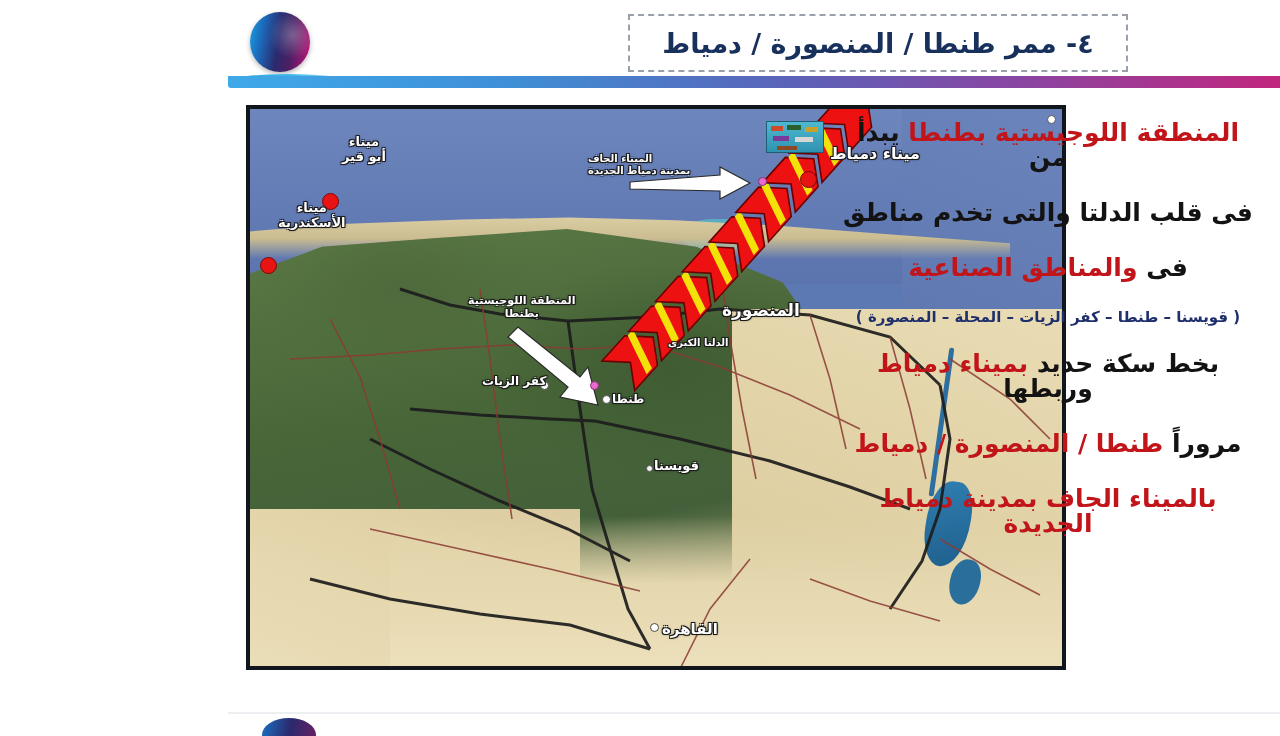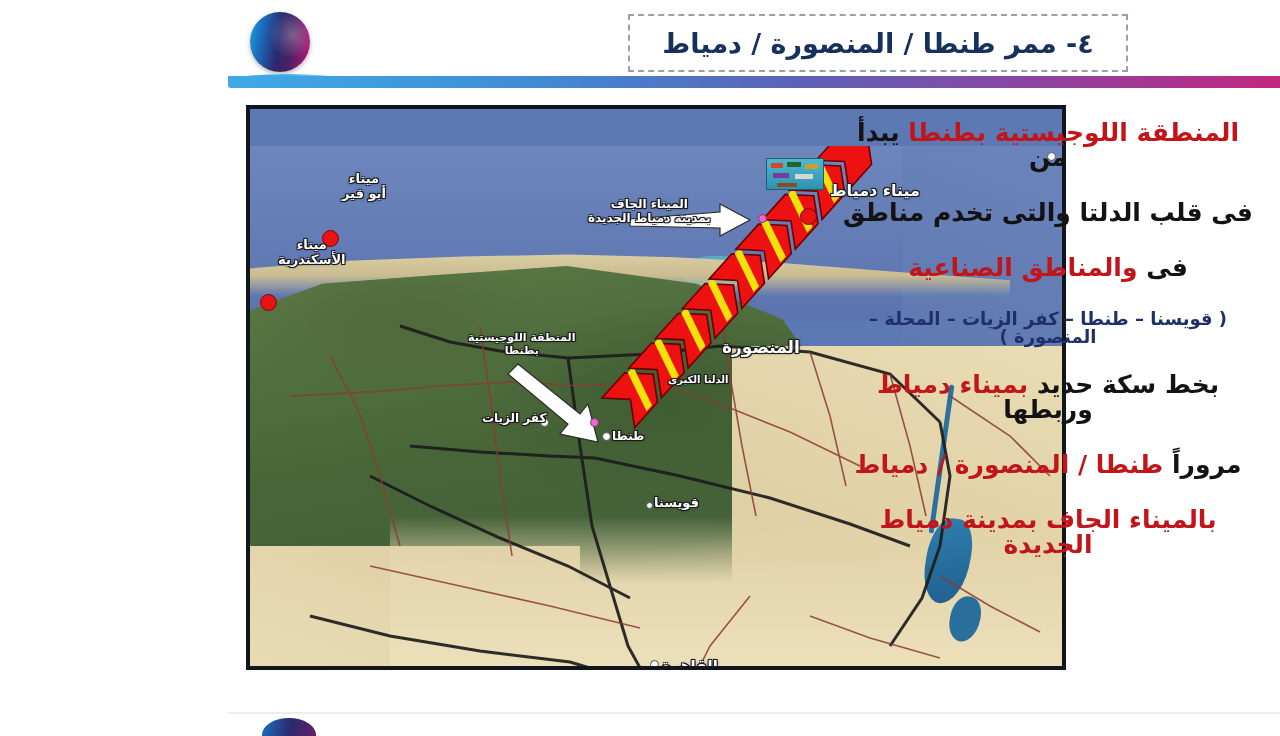--- a/index.html
+++ b/index.html
@@ -73,21 +73,21 @@
   .footer-dot {
     position:absolute; left:34px; bottom:-16px; width:54px; height:34px; border-radius:50%;
     background:linear-gradient(100deg,#1b6fc0 0%,#2b2a6e 50%,#6d1d62 100%);
   }
 
   
   .map-frame {
     position:absolute; left:18px; top:105px; width:820px; height:565px;
     border:4px solid #11161c; background:#5d79b4; overflow:hidden;
   }
-  .map-canvas { position:absolute; inset:0;margin-top:37px; }
+  .map-canvas { position:absolute; inset:0; }
 
   
   .sea {
     position:absolute; left:0; top:0; width:100%; height:175px;
     background:linear-gradient(180deg,#6d86bc 0%,#637bb4 60%,#5c74ae 100%);
   }
   .sea-east {
     position:absolute; right:0; top:0; width:160px; height:235px;
     background:linear-gradient(200deg,#6b84bb 0%,#5e77b0 100%);
   }
@@ -155,21 +155,21 @@
     line-height:1.15;
   }
   .map-corner-dot { position:absolute; right:6px; top:6px; width:9px; height:9px;
                     border-radius:50%; background:#fff; border:1px solid #555; }
 
   
   .text-col {
     position:absolute; right:22px; top:120px; width:420px; direction:rtl; text-align:center;
   }
   .tline { font-size:25px; font-weight:bold; line-height:1.0; margin-bottom:30px; color:#111; }
-  .tline.sm { font-size:18px; margin-bottom:26px; }
+  .tline.sm { font-size:15px; margin-bottom:26px; }
   .red  { color:#c2151a; }
   .blk  { color:#131313; }
   .navy { color:#1f2f6b; }
 </style>
 </head>
 <body>
 
 <div class="slide">
 
   <div class="header">
@@ -316,21 +316,21 @@
         <div style="position:absolute;left:28px;top:15px;width:18px;height:5px;background:#d6d6d6;"></div>
         <div style="position:absolute;left:10px;top:24px;width:20px;height:4px;background:#8c4a25;"></div>
       </div>
 
       <div class="mlabel" style="left:92px; top:26px;  font-size:13px; text-align:center;">ميناء<br>أبو قير</div>
 
       <div class="mlabel" style="left:28px; top:92px;  font-size:13px; text-align:center;">ميناء<br>الأسكندرية</div>
 
       <div class="mlabel" style="left:580px; top:36px; font-size:16px;">ميناء دمياط</div>
 
-      <div class="mlabel" style="left:338px; top:52px; font-size:12px; text-align:center;">الميناء الجاف<br>بمدينة دمياط الجديدة</div>
+      <div class="mlabel" style="left:338px; top:44px; font-size:10px; text-align:left;">الميناء الجاف<br>بمدينة دمياط الجديدة</div>
 
       <div class="mlabel" style="left:218px; top:186px; font-size:11px; text-align:center;">المنطقة اللوجيستية<br>بطنطا</div>
 
       <div class="mlabel" style="left:472px; top:192px; font-size:17px;">المنصورة</div>
 
       <div class="mlabel" style="left:418px; top:228px; font-size:10px;">الدلتا الكبرى</div>
 
       <div class="mlabel" style="left:362px; top:284px; font-size:12px;">طنطا</div>
 
       <div class="mlabel" style="left:232px; top:266px; font-size:12px;">كفر الزيات</div>

